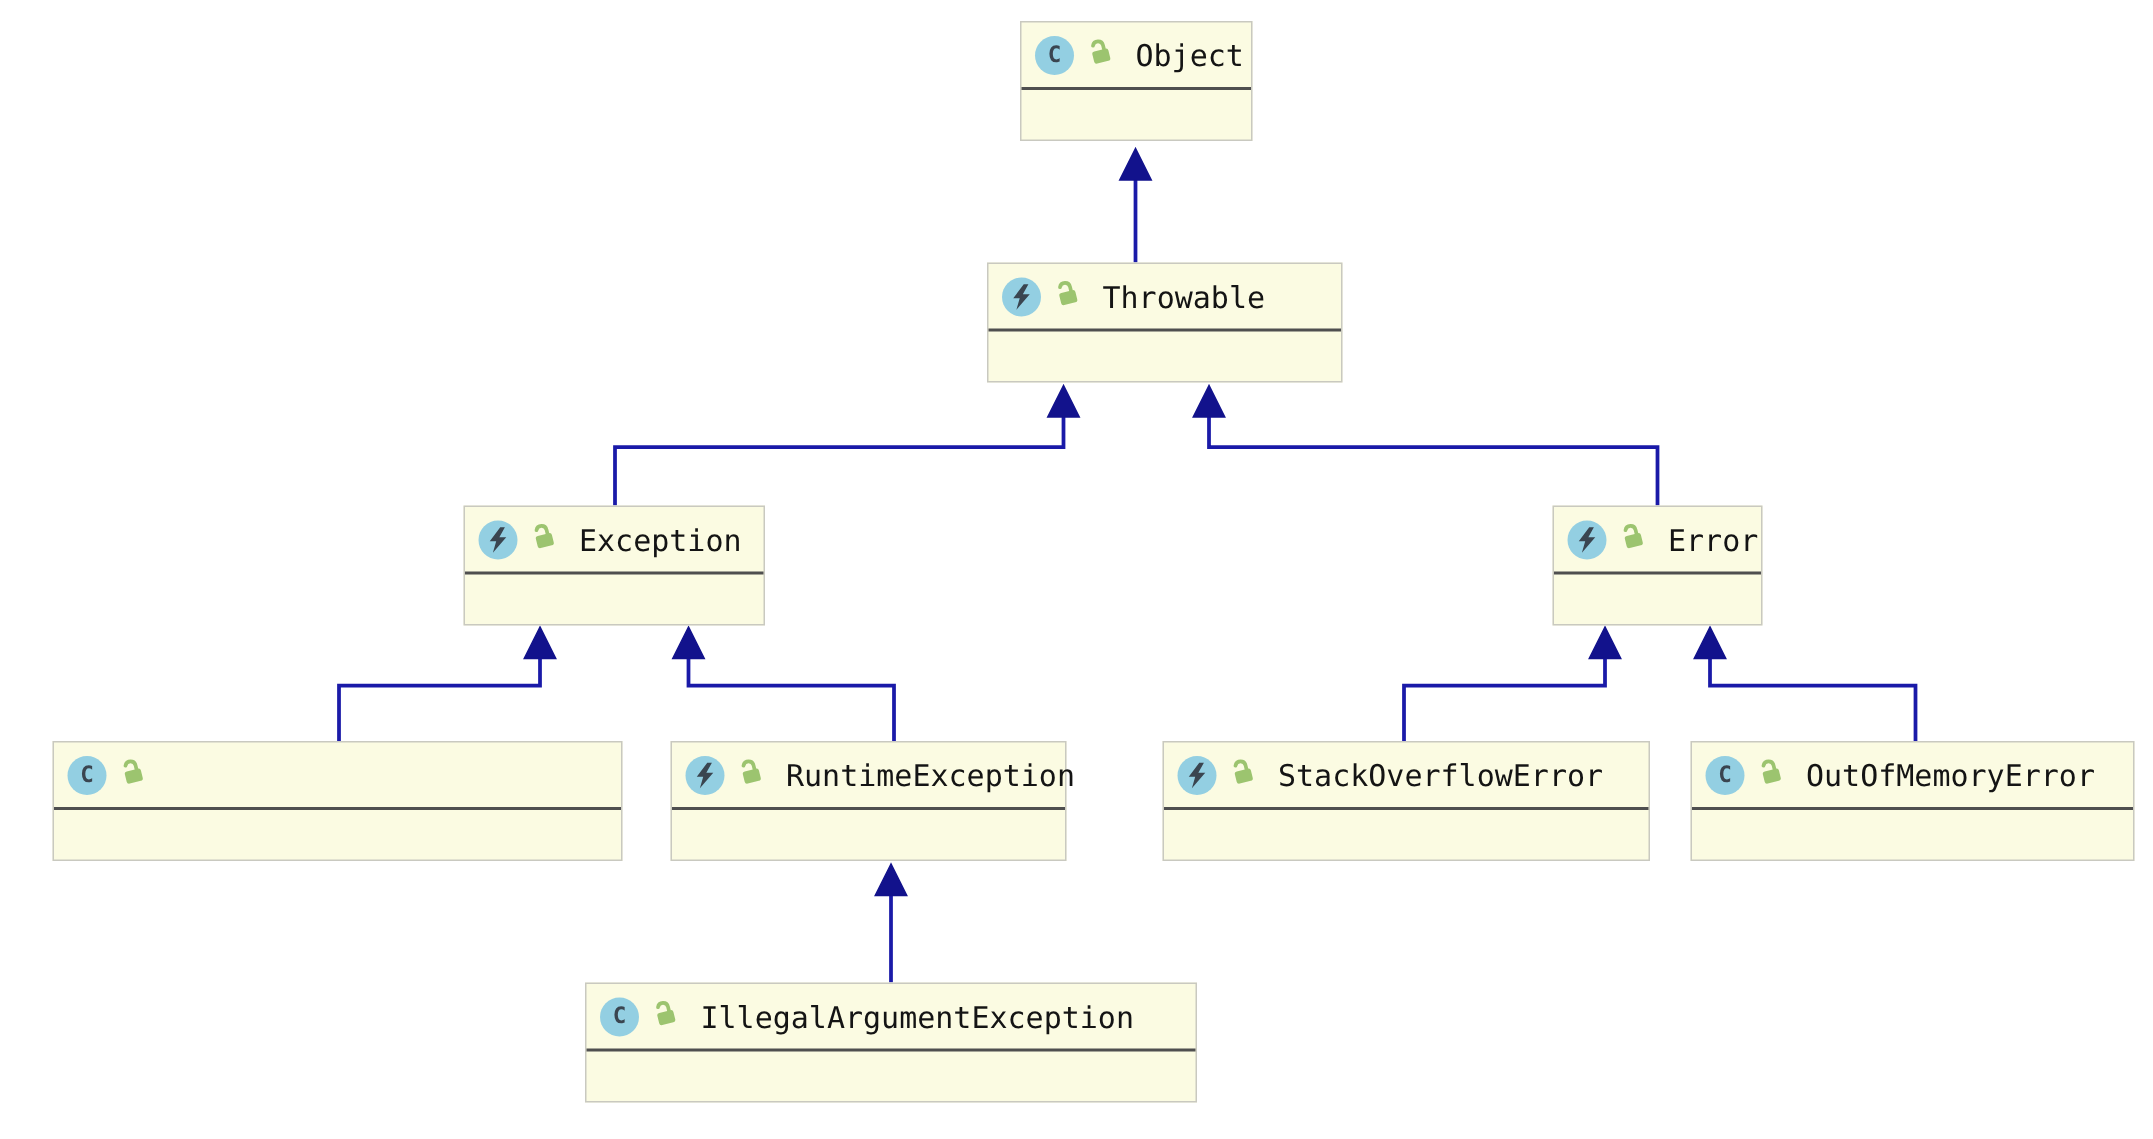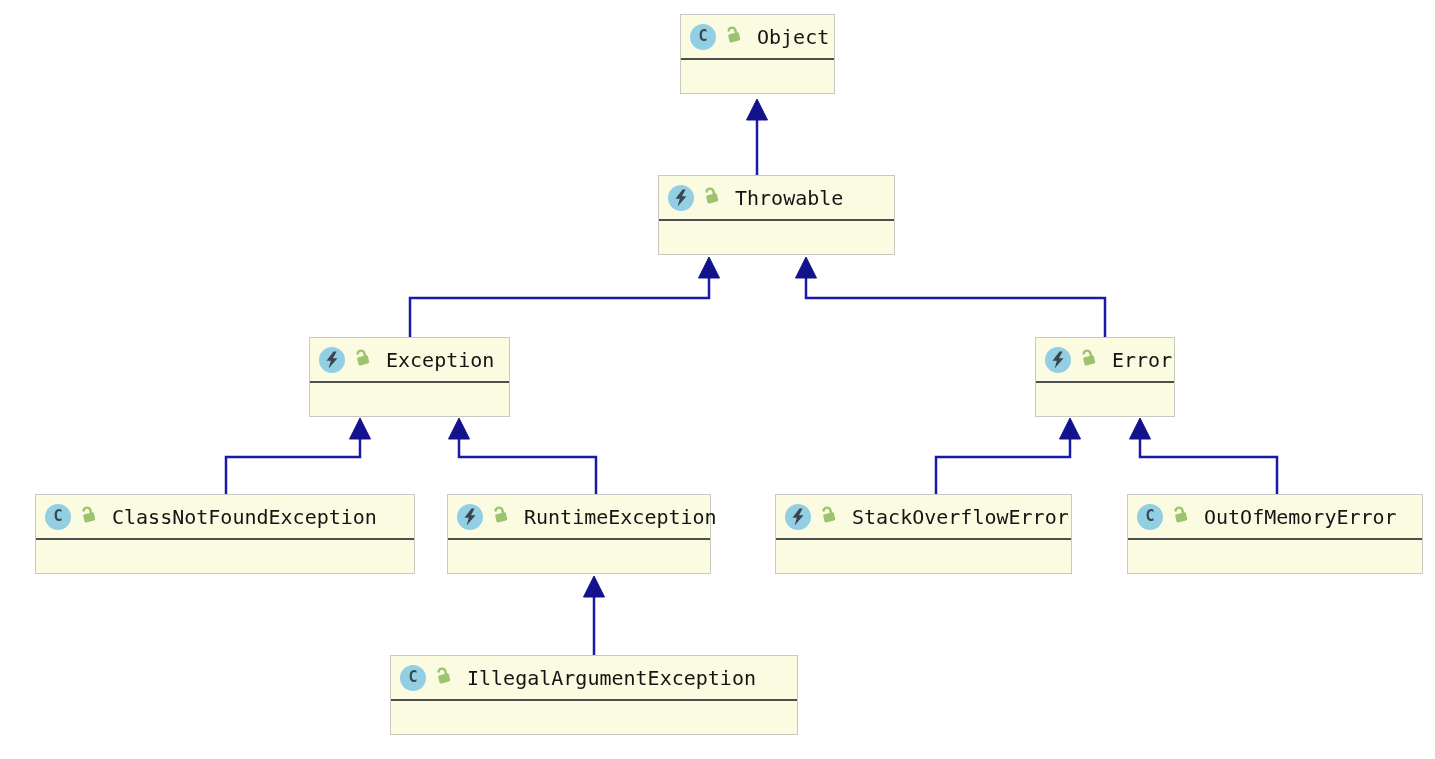--- a/index.html
+++ b/index.html
@@ -163,42 +163,41 @@
       <div class="node-title">
         <span class="circle-icon">
           <span class="class-glyph">C</span>
         </span>
         <span class="lock-svg"><svg width="19" height="19" viewBox="0 0 20 20">
             <g transform="rotate(-14 10 10)">
               <path class="lock-shackle" d="M14 9.2 V6.4 a3.6 3.6 0 0 0 -6.9 -1.5"></path>
               <rect class="lock-part" x="5.2" y="9" width="11.6" height="8.8" rx="1.8"></rect>
             </g>
           </svg></span>
-        <span class="class-name-label">ClassNotFoundException</span>
       </div>
       <div class="node-body"></div>
     </div>
     <div class="node" style="left: 447px; top: 494px; width: 264px;">
       <div class="node-title">
         <span class="circle-icon">
           <svg width="16" height="18" viewBox="0 0 16 18">
             <polygon class="bolt" points="9.5,0.5 2.5,9.8 6.8,9.8 4.6,17.5 13.5,7.2 8.9,7.2 12.6,0.5"></polygon>
           </svg>
         </span>
         <span class="lock-svg"><svg width="19" height="19" viewBox="0 0 20 20">
             <g transform="rotate(-14 10 10)">
               <path class="lock-shackle" d="M14 9.2 V6.4 a3.6 3.6 0 0 0 -6.9 -1.5"></path>
               <rect class="lock-part" x="5.2" y="9" width="11.6" height="8.8" rx="1.8"></rect>
             </g>
           </svg></span>
         <span class="class-name-label">RuntimeException</span>
       </div>
       <div class="node-body"></div>
     </div>
-    <div class="node" style="left: 775px; top: 494px; width: 297px;">
+    <div class="node" style="left: 775px; top: 494px; width: 325px;">
       <div class="node-title">
         <span class="circle-icon">
           <svg width="16" height="18" viewBox="0 0 16 18">
             <polygon class="bolt" points="9.5,0.5 2.5,9.8 6.8,9.8 4.6,17.5 13.5,7.2 8.9,7.2 12.6,0.5"></polygon>
           </svg>
         </span>
         <span class="lock-svg"><svg width="19" height="19" viewBox="0 0 20 20">
             <g transform="rotate(-14 10 10)">
               <path class="lock-shackle" d="M14 9.2 V6.4 a3.6 3.6 0 0 0 -6.9 -1.5"></path>
               <rect class="lock-part" x="5.2" y="9" width="11.6" height="8.8" rx="1.8"></rect>

